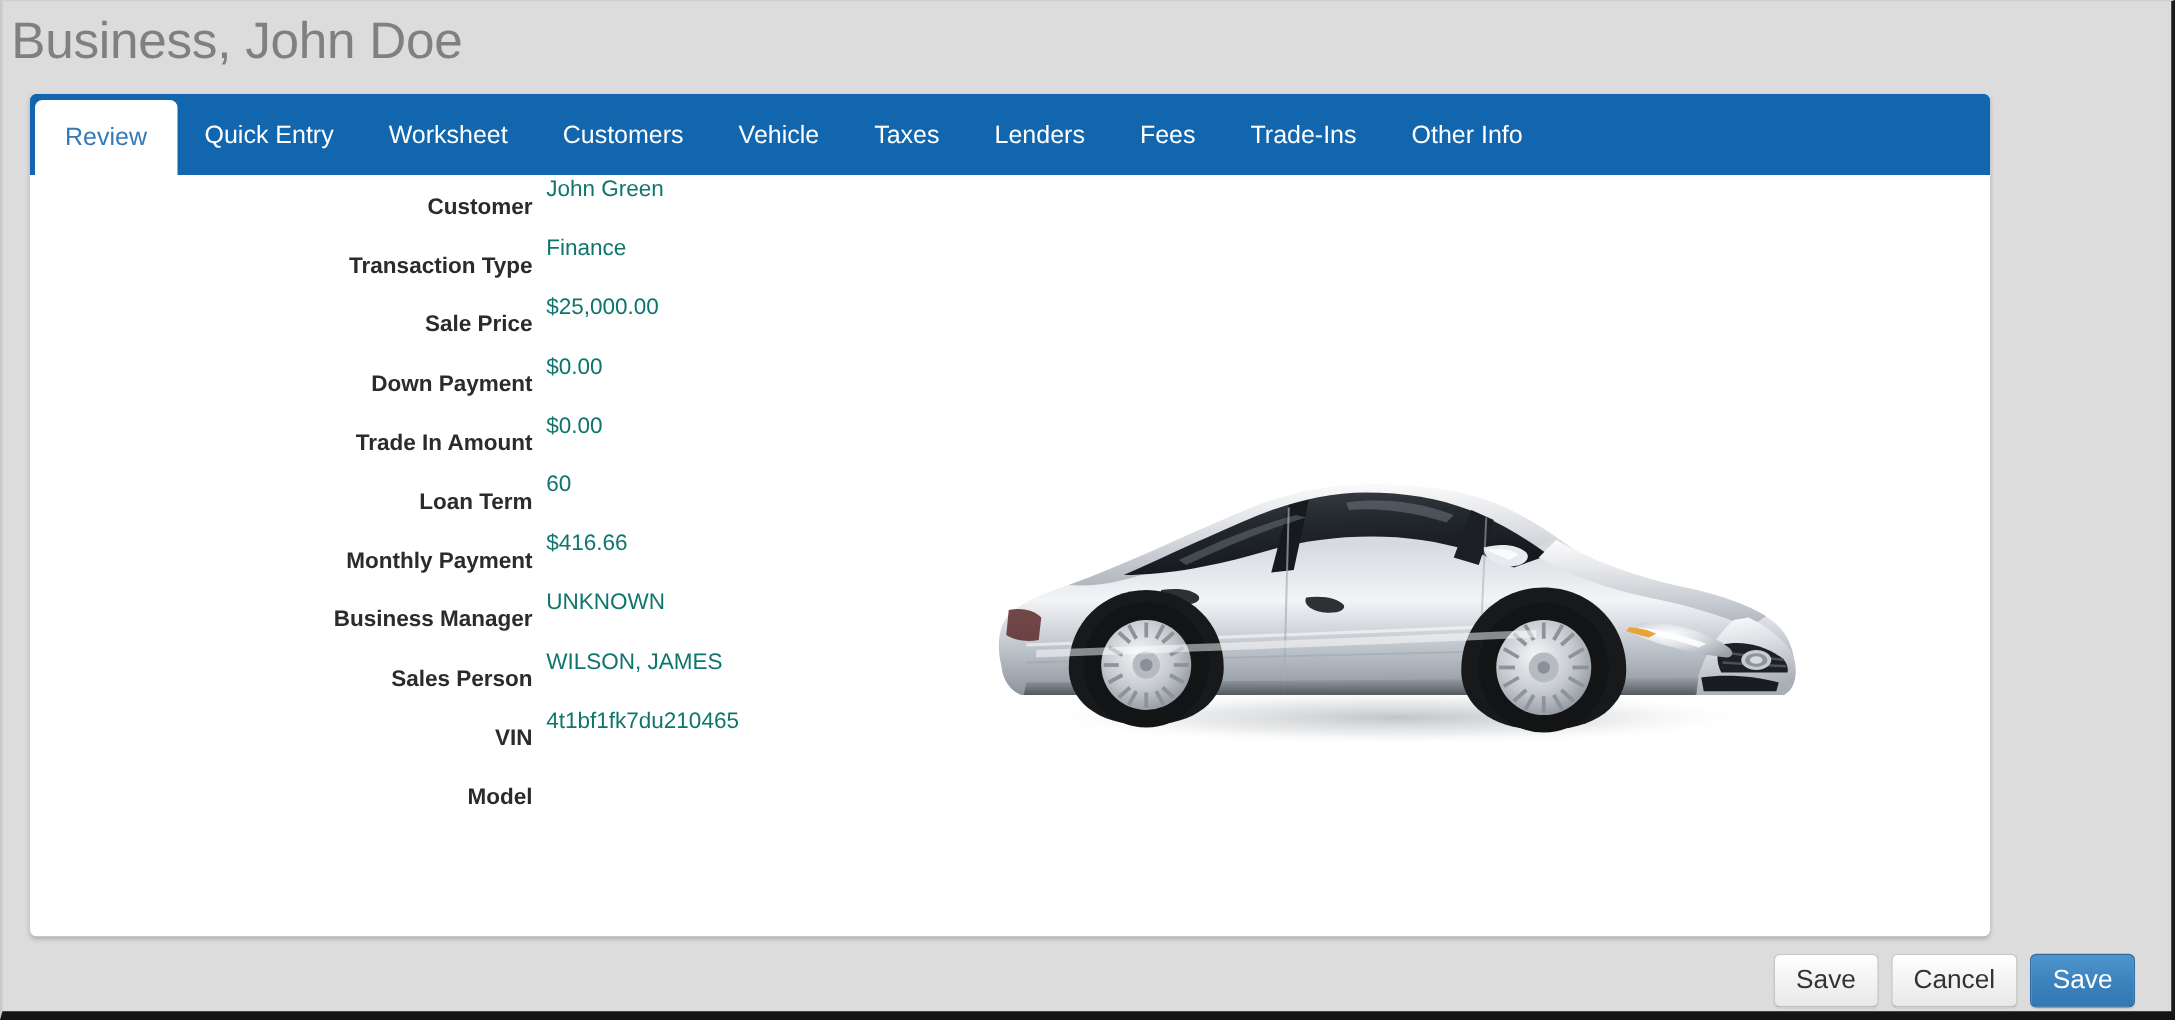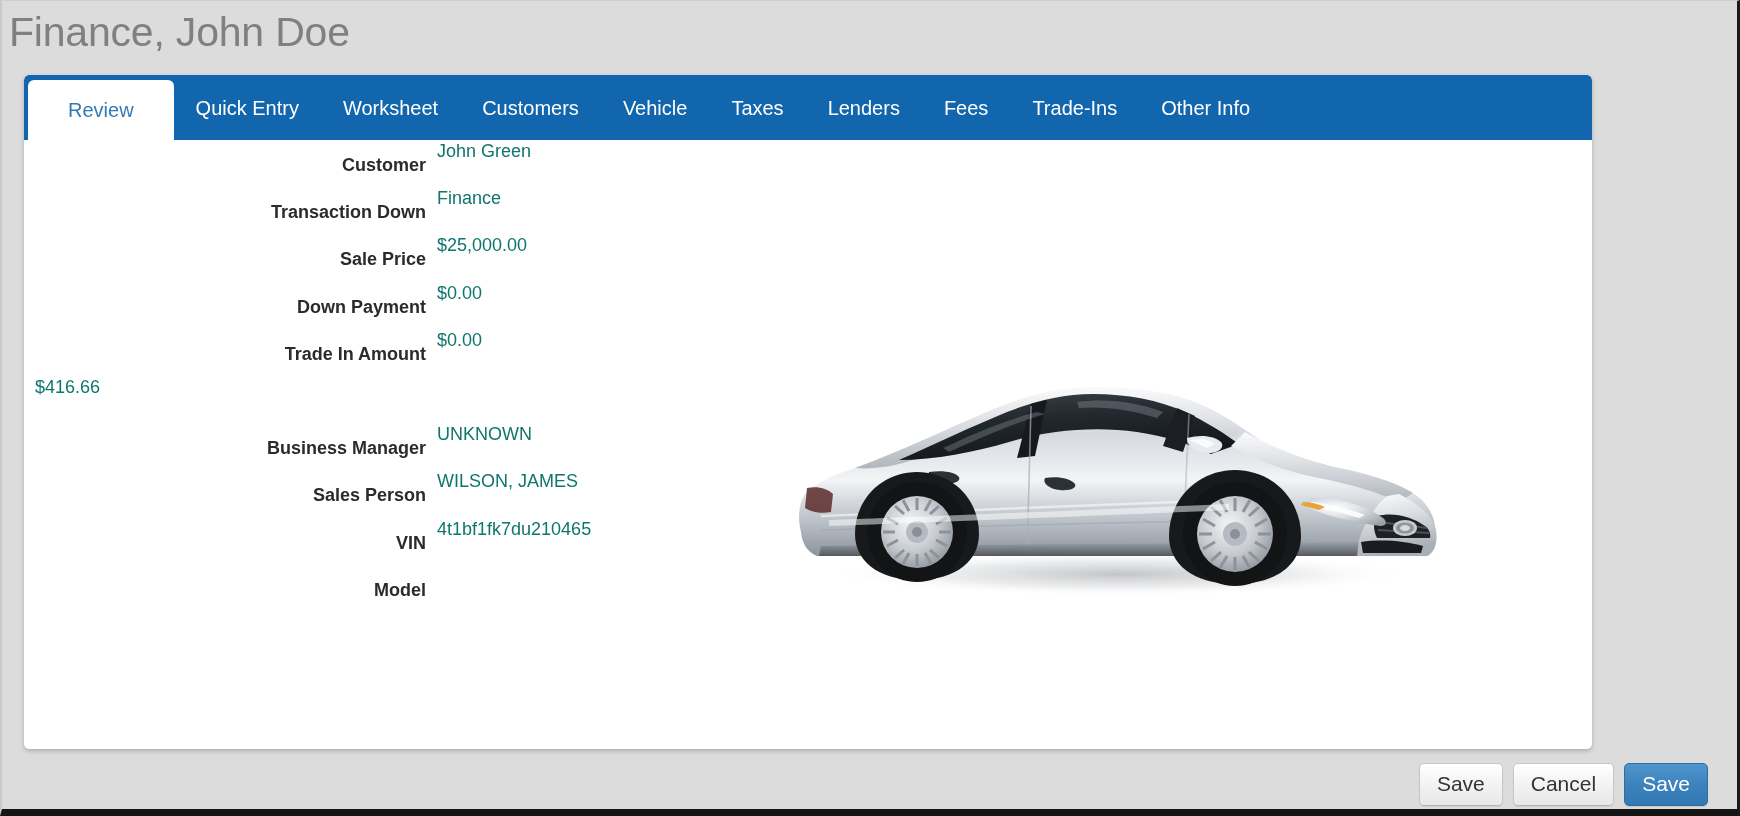--- a/index.html
+++ b/index.html
@@ -84,21 +84,21 @@
   .tab:first-child {
     margin-left: 4px;
   }
   .tab.active {
     background: #ffffff;
     color: #337ab7;
     border-radius: 6px 6px 0 0;
     height: 60px;
     margin-bottom: 0px;
     align-self: flex-end;
-    padding: 0 40px;
+    padding: 0 24px;
   }
 
   
   #detail-list {
     position: absolute;
     left: 0;
     top: 65px;
     width: 100%;
   }
   .detail-row {
@@ -175,21 +175,21 @@
     background: linear-gradient(to bottom, #4f95cd 0%, #3b82bd 55%, #3279b4 100%);
     border: 1px solid #2e6da4;
     box-shadow: 0 1px 1px rgba(0,0,0,0.10);
   }
 </style>
 </head>
 <body>
 
 <div id="app-frame">
 
-  <div id="page-title">Finance, John Doe</div>
+  <div id="page-title">Business, John Doe</div>
 
   <div id="tab-panel">
 
     <div id="tab-strip">
         <div class="tab active">Review</div>
         <div class="tab">Quick Entry</div>
         <div class="tab">Worksheet</div>
         <div class="tab">Customers</div>
         <div class="tab">Vehicle</div>
         <div class="tab">Taxes</div>
@@ -198,36 +198,41 @@
         <div class="tab">Trade-Ins</div>
         <div class="tab">Other Info</div>
       </div>
 
     <div id="detail-list">
         <div class="detail-row">
           <div class="detail-label">Customer</div>
           <div class="detail-value">John Green</div>
         </div>
         <div class="detail-row">
-          <div class="detail-label">Transaction Down</div>
+          <div class="detail-label">Transaction Type</div>
           <div class="detail-value">Finance</div>
         </div>
         <div class="detail-row">
           <div class="detail-label">Sale Price</div>
           <div class="detail-value">$25,000.00</div>
         </div>
         <div class="detail-row">
           <div class="detail-label">Down Payment</div>
           <div class="detail-value">$0.00</div>
         </div>
         <div class="detail-row">
           <div class="detail-label">Trade In Amount</div>
           <div class="detail-value">$0.00</div>
         </div>
         <div class="detail-row">
+          <div class="detail-label">Loan Term</div>
+          <div class="detail-value">60</div>
+        </div>
+        <div class="detail-row">
+          <div class="detail-label">Monthly Payment</div>
           <div class="detail-value">$416.66</div>
         </div>
         <div class="detail-row">
           <div class="detail-label">Business Manager</div>
           <div class="detail-value">UNKNOWN</div>
         </div>
         <div class="detail-row">
           <div class="detail-label">Sales Person</div>
           <div class="detail-value">WILSON, JAMES</div>
         </div>

